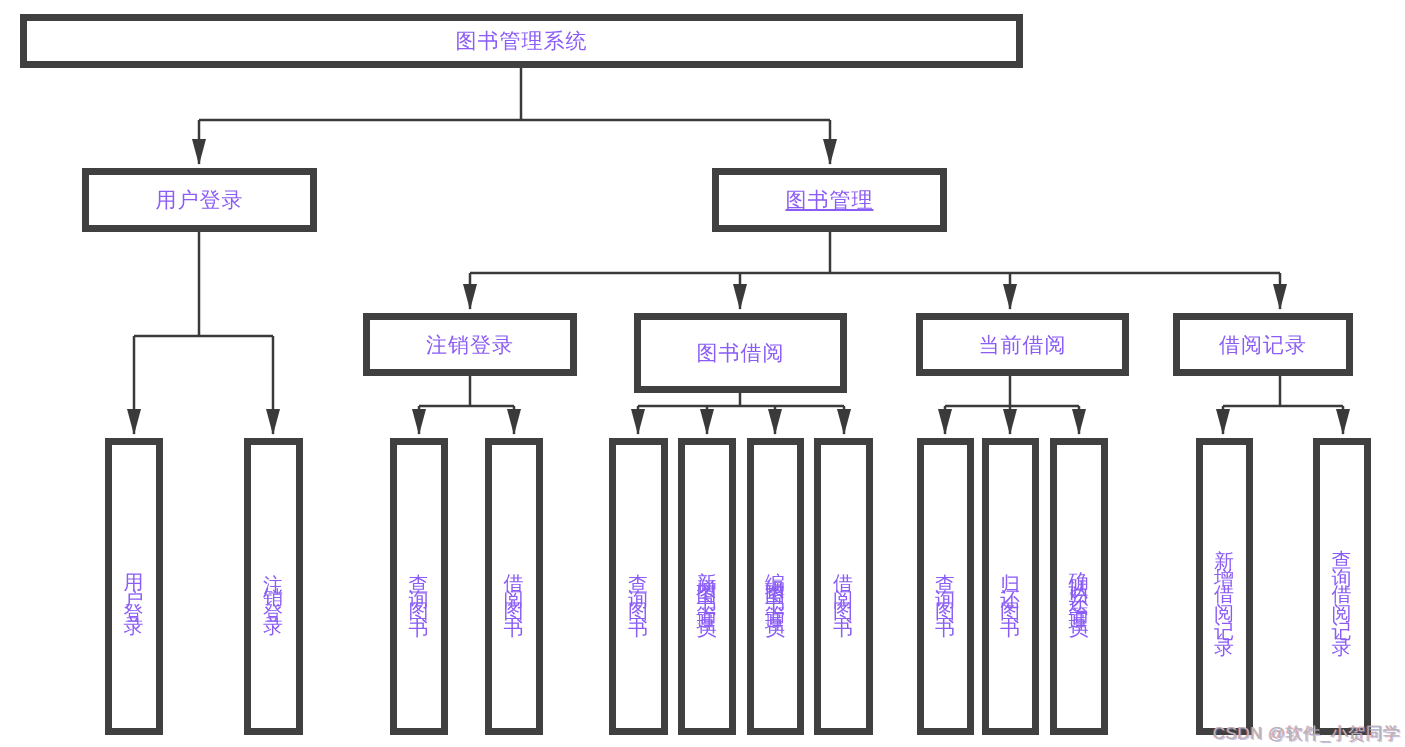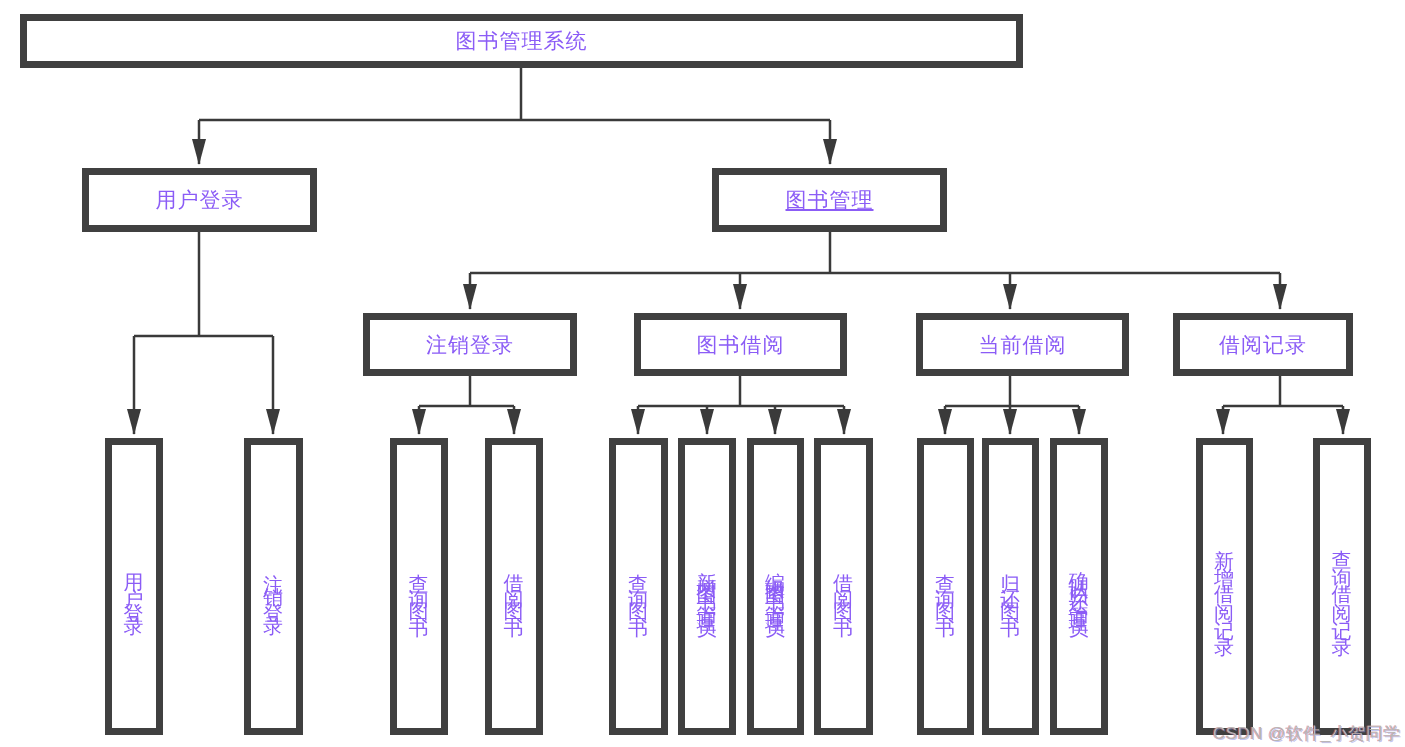--- a/index.html
+++ b/index.html
@@ -29,21 +29,21 @@
     line-height:1;
     white-space:nowrap;
   }
   .vbox span.medium{letter-spacing:0.88em;}
   .vbox span.packed{letter-spacing:0.34em;}
   
   .n-root{left:20px;top:14px;width:1003px;height:54px;}
   .n-user-login{left:82px;top:168px;width:235px;height:64px;}
   .n-book-mgmt{left:712px;top:168px;width:235px;height:64px;text-decoration:underline;}
   .n-new-book{left:363px;top:313px;width:214px;height:63px;}
-  .n-book-borrow{left:634px;top:313px;width:213px;height:63px;}
+  .n-book-borrow{left:634px;top:313px;width:213px;height:80px;}
   .n-current-borrow{left:904px;top:313px;width:213px;height:63px;margin-left:12px;}
   .n-borrow-record{left:1173px;top:313px;width:180px;height:63px;}
   .lf{top:438px;height:297px;}
   .l-ul-0{left:105px;width:58px;}
   .l-ul-1{left:244px;width:59px;}
   .l-nb-0{left:390px;width:58px;}
   .l-nb-1{left:485px;width:58px;}
   .l-bb-0{left:609px;width:59px;}
   .l-bb-1{left:678px;width:58px;}
   .l-bb-2{left:747px;width:57px;}

